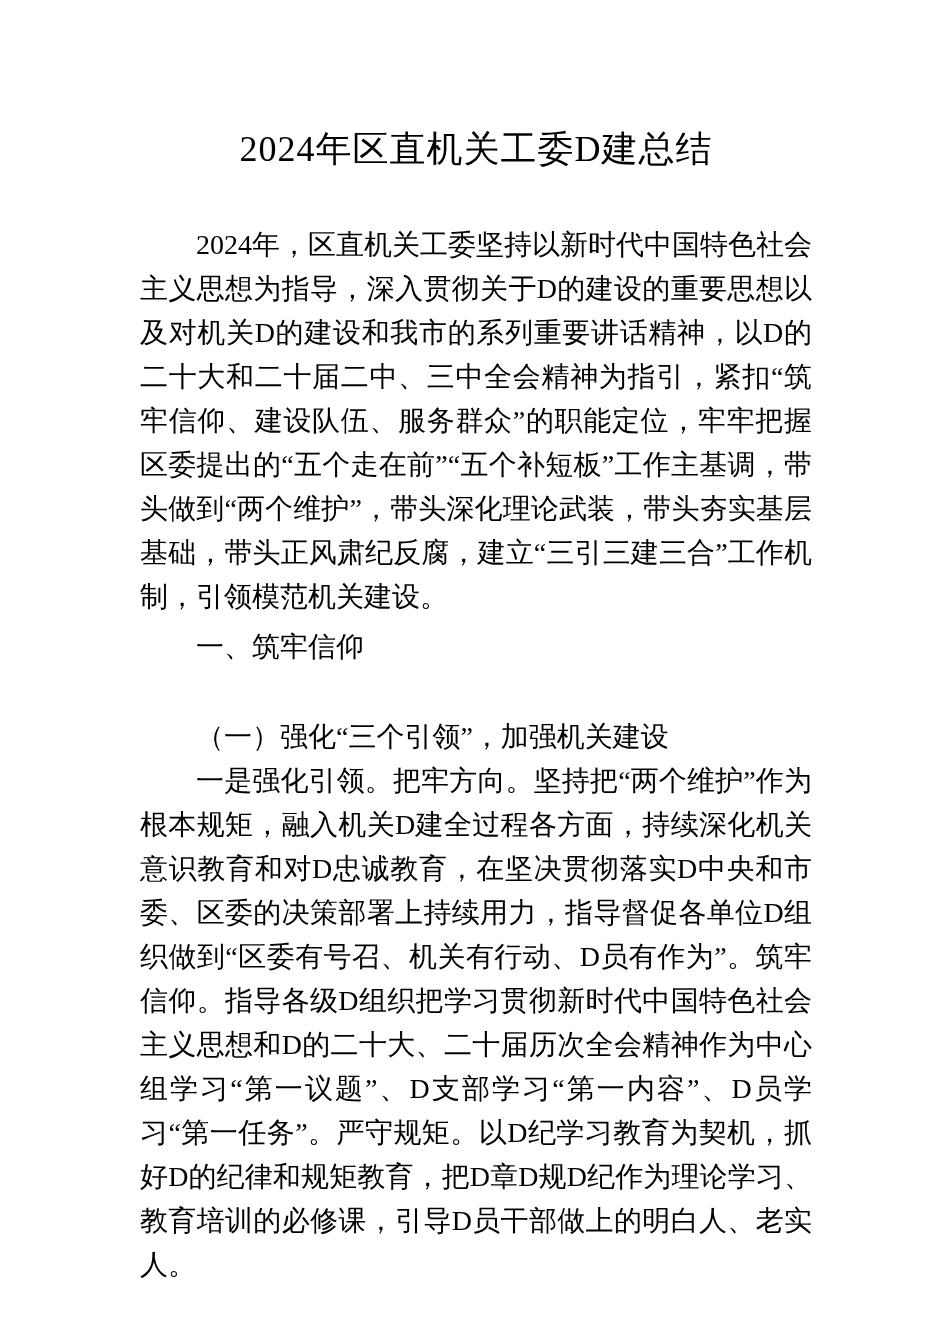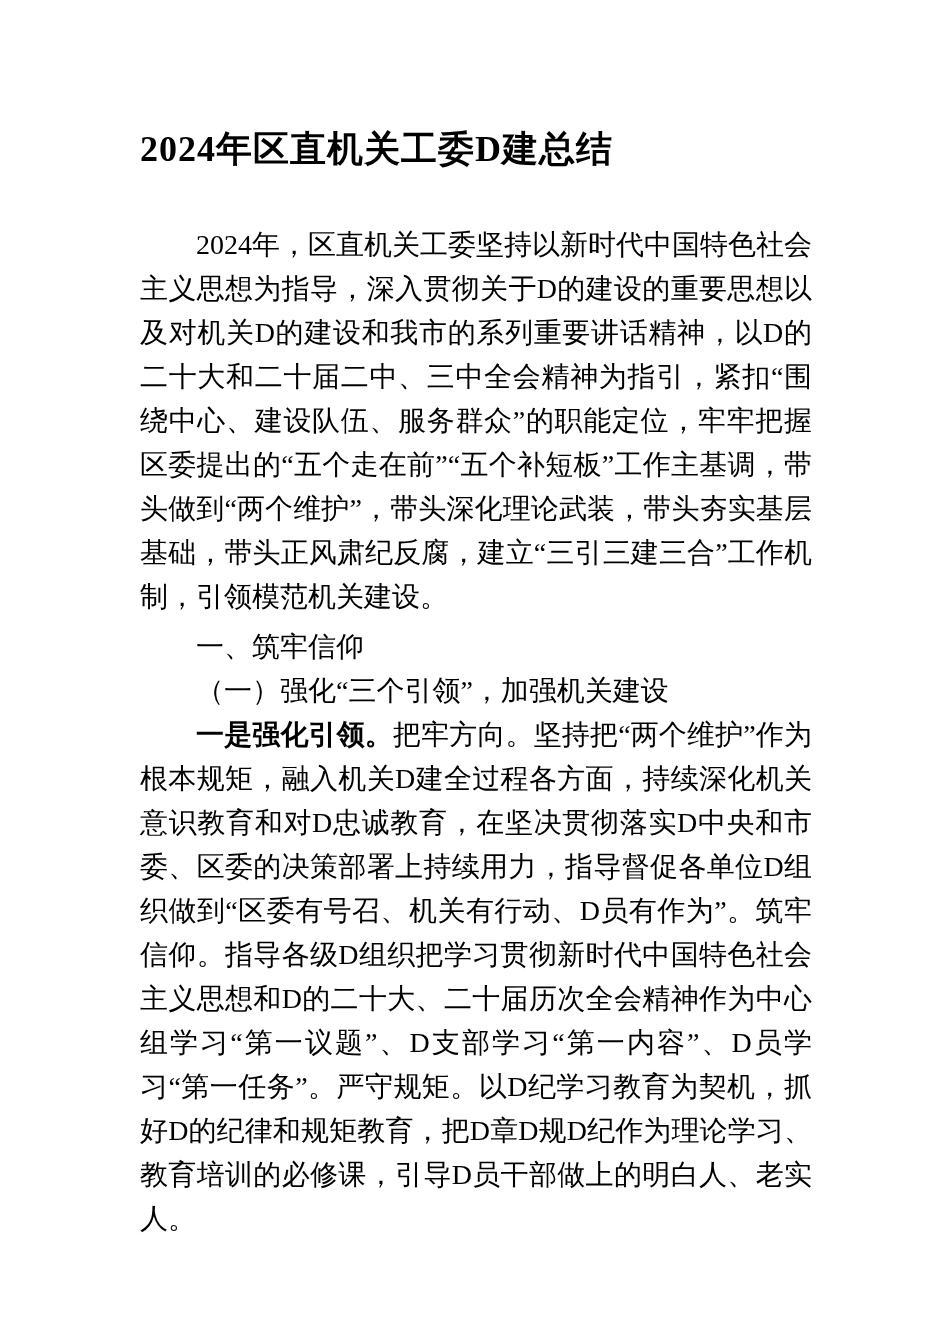--- a/index.html
+++ b/index.html
@@ -12,22 +12,23 @@
     position: relative;
     width: 950px;
     height: 1344px;
     background: #ffffff;
     color: #000000;
     padding: 125px 138px 0 140px;
     overflow: hidden;
   }
   .doc-title {
     font-size: 36px;
-    font-weight: 700;
+    font-weight: 400;
     line-height: 48px;
+    text-align: center;
     letter-spacing: 1px;
     color: #000000;
     font-family: "Liberation Serif", "DejaVu Serif", serif;
   }
   .content {
     margin-top: 50px;
     font-size: 28px;
     line-height: 44px;
     text-align: justify;
     color: #000000;
@@ -42,34 +43,35 @@
     font-family: "Liberation Serif", "DejaVu Serif", serif;
   }
   .heading-1 {
     font-family: "Liberation Sans", "DejaVu Sans", sans-serif;
     font-weight: 700;
     margin-top: 6px;
   }
   .heading-2 {
     font-family: "Liberation Serif", "DejaVu Serif", serif;
     font-weight: 400;
+    margin-top: 46px;
   }
   .para-lead {
-    font-weight: 700;
+    font-weight: 400;
   }
 </style>
 </head>
 <body>
 
 <div class="page">
 
   <h1 class="doc-title">2024年区直机关工委D建总结</h1>
 
   <div class="content">
-    <p class="body-para">2024年，区直机关工委坚持以新时代中国特色社会主义思想为指导，深入贯彻关于D的建设的重要思想以及对机关D的建设和我市的系列重要讲话精神，以D的二十大和二十届二中、三中全会精神为指引，紧扣“围绕中心、建设队伍、服务群众”的职能定位，牢牢把握区委提出的“五个走在前”“五个补短板”工作主基调，带头做到“两个维护”，带头深化理论武装，带头夯实基层基础，带头正风肃纪反腐，建立“三引三建三合”工作机制，引领模范机关建设。</p>
+    <p class="body-para">2024年，区直机关工委坚持以新时代中国特色社会主义思想为指导，深入贯彻关于D的建设的重要思想以及对机关D的建设和我市的系列重要讲话精神，以D的二十大和二十届二中、三中全会精神为指引，紧扣“筑牢信仰、建设队伍、服务群众”的职能定位，牢牢把握区委提出的“五个走在前”“五个补短板”工作主基调，带头做到“两个维护”，带头深化理论武装，带头夯实基层基础，带头正风肃纪反腐，建立“三引三建三合”工作机制，引领模范机关建设。</p>
 
     <h2 class="heading-1">一、筑牢信仰</h2>
 
     <h3 class="heading-2">（一）强化“三个引领”，加强机关建设</h3>
 
     <p class="body-para"><span class="para-lead">一是强化引领。</span><span>把牢方向。坚持把“两个维护”作为根本规矩，融入机关D建全过程各方面，持续深化机关意识教育和对D忠诚教育，在坚决贯彻落实D中央和市委、区委的决策部署上持续用力，指导督促各单位D组织做到“区委有号召、机关有行动、D员有作为”。筑牢信仰。指导各级D组织把学习贯彻新时代中国特色社会主义思想和D的二十大、二十届历次全会精神作为中心组学习“第一议题”、D支部学习“第一内容”、D员学习“第一任务”。严守规矩。以D纪学习教育为契机，抓好D的纪律和规矩教育，把D章D规D纪作为理论学习、教育培训的必修课，引导D员干部做上的明白人、老实人。</span></p>
   </div>
 </div>
 
 </body></html>

